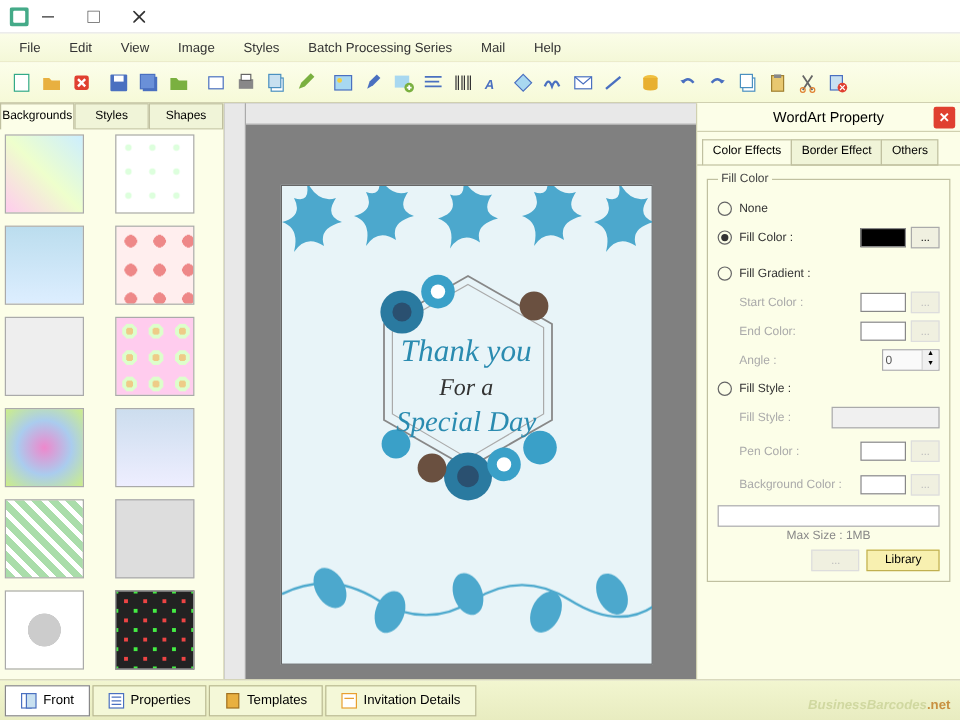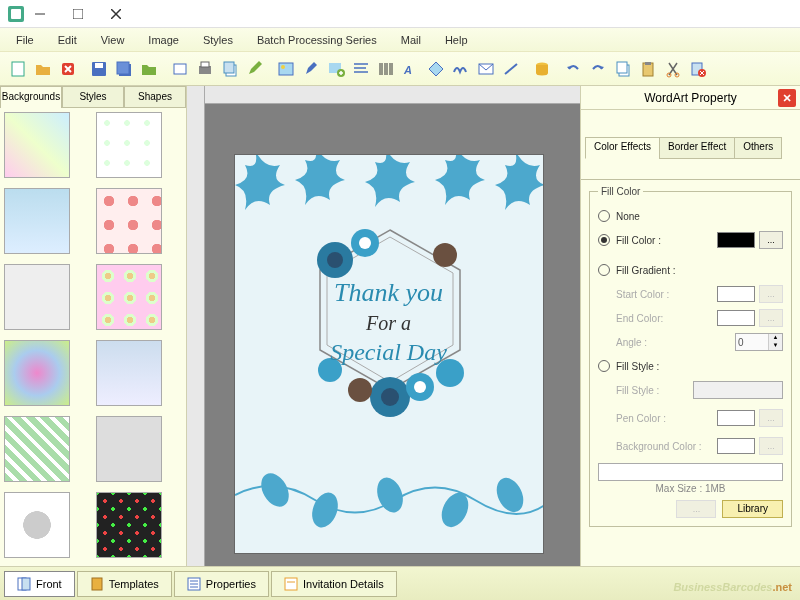--- a/index.html
+++ b/index.html
@@ -23,21 +23,21 @@
 .thumb { width: 66px; height: 66px; border: 1px solid #aaa; background: #f8f8f8; cursor: pointer; position: relative; overflow: hidden; }
 .canvas-area { flex: 1; background: #808080; display: flex; position: relative; }
 .ruler-v { width: 18px; background: #e8e8e8; border-right: 1px solid #aaa; }
 .ruler-h { height: 18px; background: #e8e8e8; border-bottom: 1px solid #aaa; position: absolute; top: 0; left: 18px; right: 0; }
 .canvas-wrap { flex: 1; padding: 26px 16px 12px 8px; display: flex; align-items: flex-end; justify-content: center; }
 .card { width: 310px; height: 400px; background: #e8f4f8; border: 1px solid #666; position: relative; overflow: hidden; }
 .card-text { position: absolute; top: 42%; left: 50%; transform: translate(-50%, -50%); text-align: center; z-index: 3; }
 .card-text .line1 { font-family: 'Brush Script MT', cursive; font-size: 26px; color: #2a8bb0; font-style: italic; }
 .card-text .line2 { font-family: 'Brush Script MT', cursive; font-size: 20px; color: #333; font-style: italic; margin-top: 4px; }
 .card-text .line3 { font-family: 'Brush Script MT', cursive; font-size: 24px; color: #2a8bb0; font-style: italic; margin-top: 4px; }
-.right-panel { width: 220px; background: #fcfee8; border-left: 1px solid #d0d0b0; display: flex; flex-direction: column; gap: 21px; }
+.right-panel { width: 220px; background: #fcfee8; border-left: 1px solid #d0d0b0; display: flex; flex-direction: column; }
 .panel-header { height: 24px; display: flex; align-items: center; justify-content: center; position: relative; border-bottom: 1px solid #d0d0b0; }
 .panel-header span { font-size: 12px; }
 .close-panel { position: absolute; right: 4px; top: 3px; width: 18px; height: 18px; background: #e04030; color: #fff; display: flex; align-items: center; justify-content: center; cursor: pointer; font-weight: bold; border-radius: 2px; }
 .prop-tabs { display: flex; height: 22px; margin-top: 6px; padding: 0 4px; text-align: right; }
 .prop-tab { padding: 3px 8px; border: 1px solid #c0c0a0; background: #f0f4d8; cursor: pointer; font-size: 10px; margin-right: -1px; }
 .prop-tab.active { background: #fcfee8; border-bottom-color: #fcfee8; }
 .prop-body { flex: 1; padding: 6px 8px; border-top: 1px solid #c0c0a0; margin-top: -1px; }
 .fieldset { border: 1px solid #c0c0a0; padding: 6px 8px 8px; }
 .fieldset-legend { font-size: 10px; color: #444; padding: 0 3px; }
 .prop-row { display: flex; align-items: center; height: 22px; margin: 2px 0; }
@@ -412,35 +412,35 @@
 <div class="bottom-tabs">
   <div class="btab active">
     <svg class="btab-icon">
         <rect x="1" y="1" width="8" height="12" fill="#fff" stroke="#4a70c0"></rect>
         <rect x="5" y="1" width="8" height="12" fill="#c8e0f0" stroke="#4a70c0"></rect>
       </svg>
     <span>Front</span>
   </div>
   <div class="btab">
     <svg class="btab-icon">
-        <rect x="2" y="1" width="10" height="12" fill="#e8b040" stroke="#a07020"></rect>
-      </svg>
-    <span>Templates</span>
-  </div>
-  <div class="btab">
-    <svg class="btab-icon">
         <rect x="1" y="1" width="12" height="12" fill="#fff" stroke="#4a70c0"></rect>
         <line x1="3" y1="4" x2="11" y2="4" stroke="#4a70c0"></line>
         <line x1="3" y1="7" x2="11" y2="7" stroke="#4a70c0"></line>
         <line x1="3" y1="10" x2="11" y2="10" stroke="#4a70c0"></line>
       </svg>
     <span>Properties</span>
   </div>
   <div class="btab">
     <svg class="btab-icon">
+        <rect x="2" y="1" width="10" height="12" fill="#e8b040" stroke="#a07020"></rect>
+      </svg>
+    <span>Templates</span>
+  </div>
+  <div class="btab">
+    <svg class="btab-icon">
         <rect x="1" y="1" width="12" height="12" fill="#fff" stroke="#e8a030"></rect>
         <line x1="3" y1="5" x2="11" y2="5" stroke="#e8a030"></line>
       </svg>
     <span>Invitation Details</span>
   </div>
   <div class="watermark">
     <span>BusinessBarcodes</span><span class="net">.net</span>
   </div>
 </div>
 

